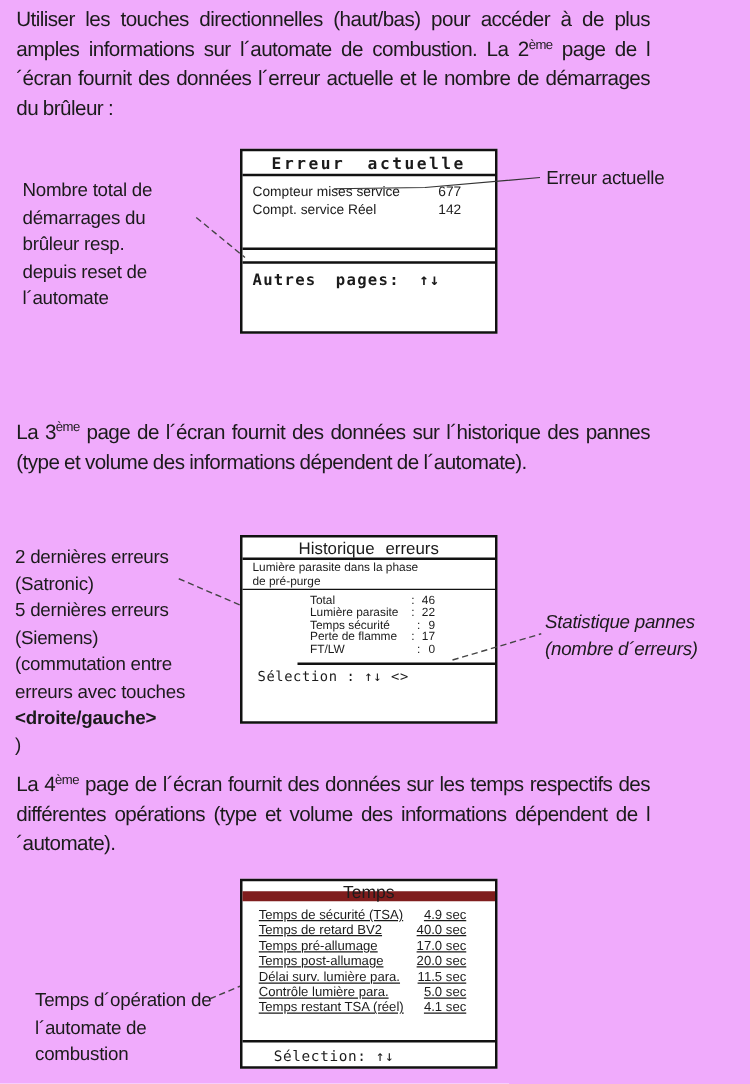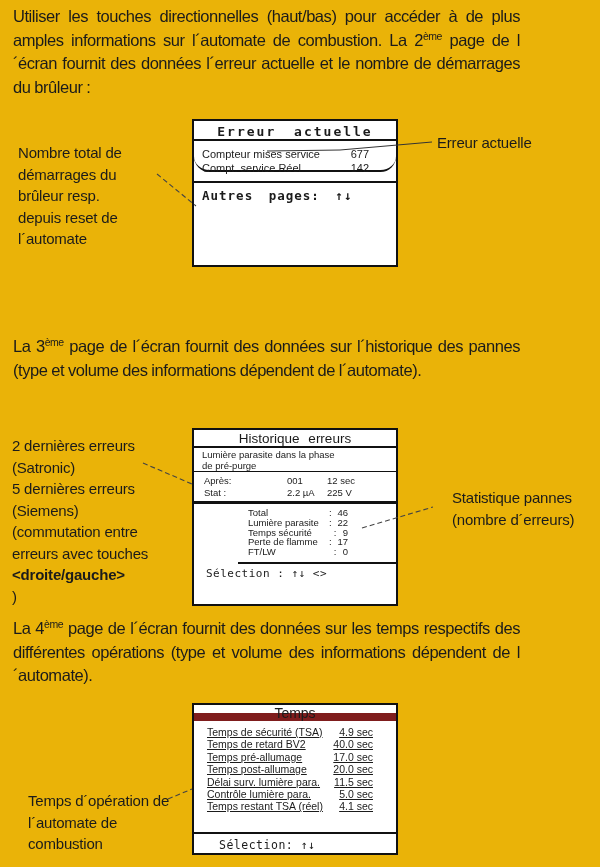--- a/index.html
+++ b/index.html
@@ -1,51 +1,51 @@
 <!DOCTYPE html>
 <html><head>
 <meta charset="utf-8">
 <style>
   html,body{margin:0;padding:0;background:#ffffff;}
-  #page{position:relative;width:600px;height:867px;background:#eab308;overflow:hidden;
+  #page{position:relative;width:600px;height:867px;background:#f0abfc;overflow:hidden;
         font-family:"Liberation Sans",sans-serif;color:#1b1b1b;}
 
   
   .para{position:absolute;left:13px;width:507px;font-size:16.5px;line-height:23.5px;
         letter-spacing:-0.45px;word-spacing:-0.3px;text-align:justify;margin:0;}
   .para sup{font-size:10.5px;line-height:0;vertical-align:6px;}
   #para-1{top:5px;}
   #para-2{top:335px;}
   #para-3{top:617px;}
 
   
   .note{position:absolute;font-size:15px;line-height:21.5px;letter-spacing:-0.2px;}
   .note span{display:block;}
   #note-s1-left{left:18px;top:142px;}
   #note-s1-right{left:437px;top:132px;}
   #note-s2-left{left:12px;top:435px;}
-  #note-s2-right{left:452px;top:487px;}
+  #note-s2-right{left:436px;top:487px;font-style:italic;}
   #note-s3-left{left:28px;top:790px;}
   .note .b{font-weight:bold;display:inline;}
 
   
   .screen{position:absolute;left:192px;width:206px;box-sizing:border-box;
           border:2px solid #111;background:#fff;display:flex;flex-direction:column;}
   .screen *{box-sizing:border-box;}
   #screen-1{top:119px;height:148px;}
-  #screen-2{top:428px;height:178px;}
+  #screen-2{top:428px;height:151px;}
   #screen-3{top:703px;height:152px;}
 
   
   #screen-1 .sec-title{height:20px;border-bottom:2px solid #111;text-align:center;
       font-family:"DejaVu Sans Mono",monospace;font-weight:bold;font-size:13px;
       letter-spacing:2px;word-spacing:8px;padding-top:3px;}
   #screen-1 .sec-msg{height:46px;border-bottom:3px solid #111;padding:3px 7px;font-size:11px;}
-  #screen-1 .sec-counters{height:31px;border-bottom:2px solid #111;
-      padding:6px 27px 0 8px;font-size:11px;line-height:14px;border-radius:18px;}
+  #screen-1 .sec-counters{height:59px;border-bottom:2px solid #111;
+      padding:6px 27px 0 8px;font-size:11px;line-height:14px;}
   #screen-1 .sec-spacer{height:11px;border-bottom:2px solid #111;}
   #screen-1 .sec-footer{flex:1;font-family:"DejaVu Sans Mono",monospace;font-weight:bold;
       font-size:12.5px;letter-spacing:1px;word-spacing:7px;padding:5px 0 0 8px;}
   .c-row{display:flex;justify-content:space-between;}
 
   
   #screen-2 .sec-title{height:18px;border-bottom:2px solid #111;text-align:center;
       font-size:13.5px;word-spacing:5px;padding-top:1px;}
   #screen-2 .sec-msg{height:24px;border-bottom:1.5px solid #111;font-size:9.5px;
       line-height:10.5px;padding:2px 0 0 8px;}
@@ -101,32 +101,20 @@
     <div class="sec-spacer"></div>
     <div class="sec-footer">Autres pages: ↑↓</div>
   </div>
 
   <div class="screen" id="screen-2">
     <div class="sec-title">Historique erreurs</div>
     <div class="sec-msg">
       <span style="display:block">Lumière parasite dans la phase</span>
       <span style="display:block">de pré-purge</span>
     </div>
-    <div class="sec-info">
-      <div class="i-row">
-        <span class="i-label">Après:</span>
-        <span class="i-v1">001</span>
-        <span class="i-v2">12 sec</span>
-      </div>
-      <div class="i-row">
-        <span class="i-label">Stat :</span>
-        <span class="i-v1">2.2 µA</span>
-        <span class="i-v2">225 V</span>
-      </div>
-    </div>
     <div class="sec-stats">
       <div class="s-row">
         <span class="s-label">Total</span>
         <span class="s-colon">:</span>
         <span class="s-val">46</span>
       </div>
       <div class="s-row">
         <span class="s-label">Lumière parasite</span>
         <span class="s-colon">:</span>
         <span class="s-val">22</span>

